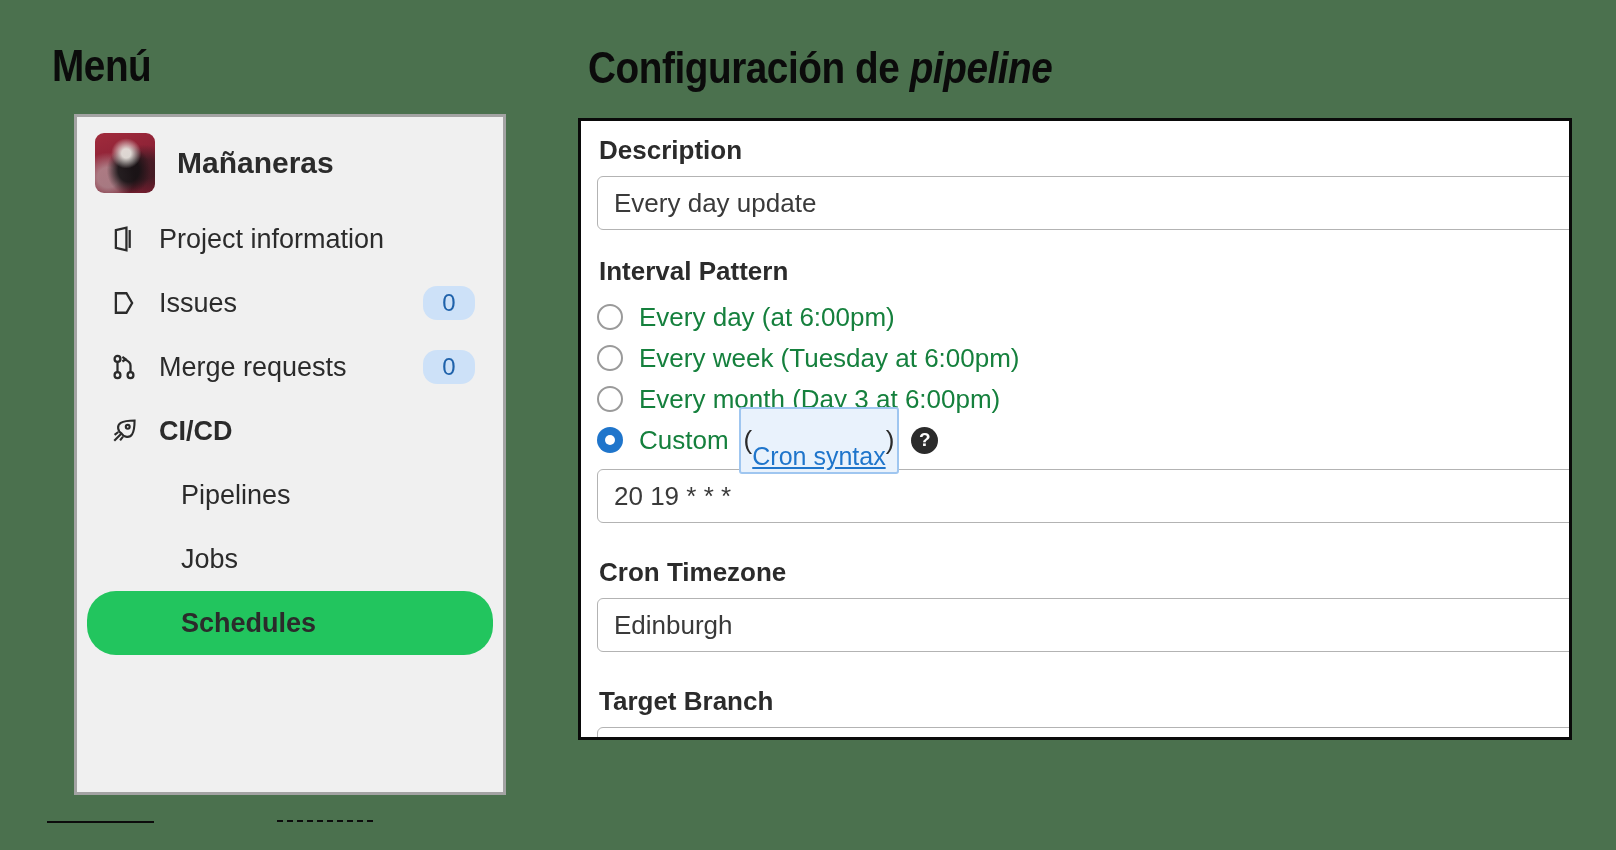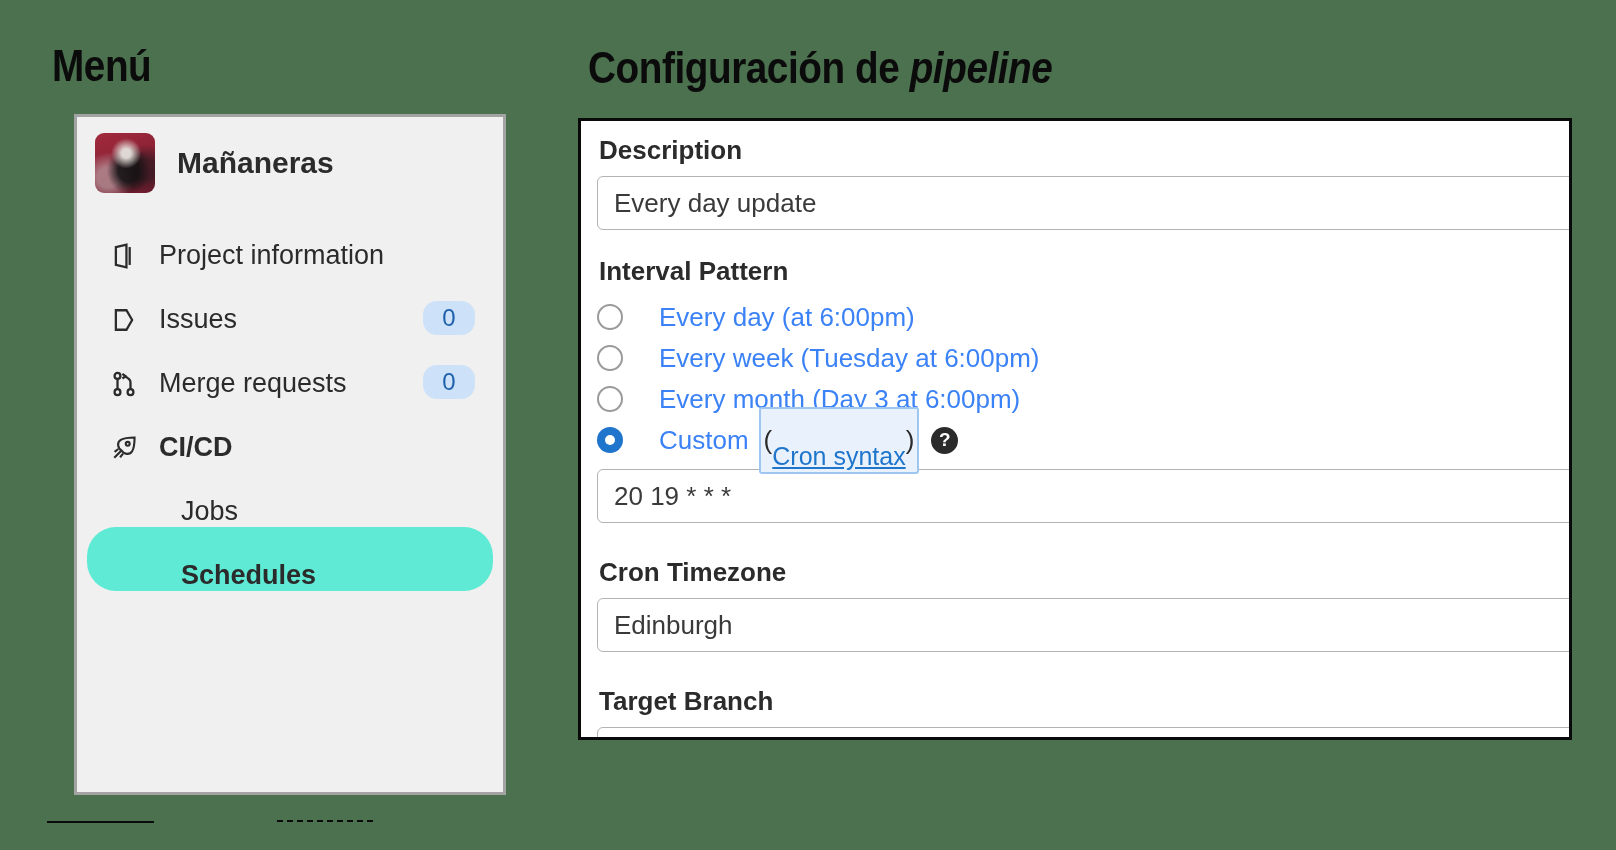--- a/index.html
+++ b/index.html
@@ -51,21 +51,21 @@
       radial-gradient(ellipse at 80% 60%, rgba(30,25,28,0.6) 0 20%, rgba(30,25,28,0) 48%),
       linear-gradient(160deg, #a12b3c 0%, #8d2236 45%, #6f1c2d 100%);
   }
   .project-name {
     margin-left: 22px;
     font-size: 30px; font-weight: bold; color: #2b2b2b;
     white-space: nowrap;
   }
 
   .nav-item {
-    display: flex; align-items: flex-end;
+    display: flex; align-items: center;
     height: 64px;
     padding: 0 18px 0 22px;
     border-radius: 10px;
     margin: 0 10px;
   }
   .nav-item .nav-icon {
     width: 30px; height: 30px; flex: 0 0 auto;
     display: flex; align-items: center; justify-content: center;
     color: #2b2b2b;
   }
@@ -78,21 +78,21 @@
   .nav-item .badge {
     margin-left: auto;
     background: #cde1f8; color: #1f62ab;
     border-radius: 14px;
     min-width: 52px; height: 34px;
     display: flex; align-items: center; justify-content: center;
     font-size: 24px;
   }
   .nav-item.sub { padding-left: 22px; }
   .nav-item.sub .nav-label { margin-left: 72px; }
-  .nav-item.active { background: #5eead4; border-radius: 29px; }
+  .nav-item.active { background: #22c55e; border-radius: 29px; }
   .nav-item.active .nav-label { font-weight: bold; }
 
   
   .artifact-line-a {
     position: absolute; left: 47px; top: 821px; width: 107px; height: 2px; background: #0c0c0c;
   }
   .artifact-line-b {
     position: absolute; left: 277px; top: 820px; width: 96px; height: 2px;
     background: repeating-linear-gradient(90deg, #0c0c0c 0 6px, transparent 6px 10px);
   }
@@ -138,22 +138,22 @@
     border: none;
     background: #1f75cb;
     position: relative;
   }
   .radio.checked::after {
     content: ""; position: absolute;
     left: 50%; top: 50%; transform: translate(-50%,-50%);
     width: 10px; height: 10px; border-radius: 50%; background: #fff;
   }
   .radio-label {
-    margin-left: 36px;
-    font-size: 26px; color: #3b82f6; white-space: nowrap;
+    margin-left: 16px;
+    font-size: 26px; color: #15803d; white-space: nowrap;
   }
   .cron-link-wrap {
     margin-left: 10px;
     display: inline-flex; align-items: center;
     border: 2px solid #9fc6f0;
     background: #e9f2fc;
     border-radius: 3px;
     padding: 1px 3px;
   }
   .cron-link {
@@ -227,20 +227,23 @@
         <svg width="26" height="26" viewBox="0 0 16 16" fill="none" stroke="currentColor" stroke-width="1.3">
           <path d="M6.5 9.5 C4 8 3.5 4.5 6 3 C8.5 1.5 13 1.5 14.5 1.5 C14.5 3 14.5 7.5 13 10 C11.5 12.5 8 12 6.5 9.5 Z"></path>
           <circle cx="10.3" cy="5.4" r="1.2"></circle>
           <path d="M6.3 9.7 L2 14"></path>
           <path d="M4.5 8.6 L2.2 10.4 M7.4 11.5 L5.6 13.8"></path>
         </svg>
       </span>
       <span class="nav-label">CI/CD</span>
     </div>
 
+    <div class="nav-item sub">
+      <span class="nav-label">Pipelines</span>
+    </div>
 
 
     <div class="nav-item sub">
       <span class="nav-label">Jobs</span>
     </div>
 
     <div class="nav-item sub active">
       <span class="nav-label">Schedules</span>
     </div>
 

